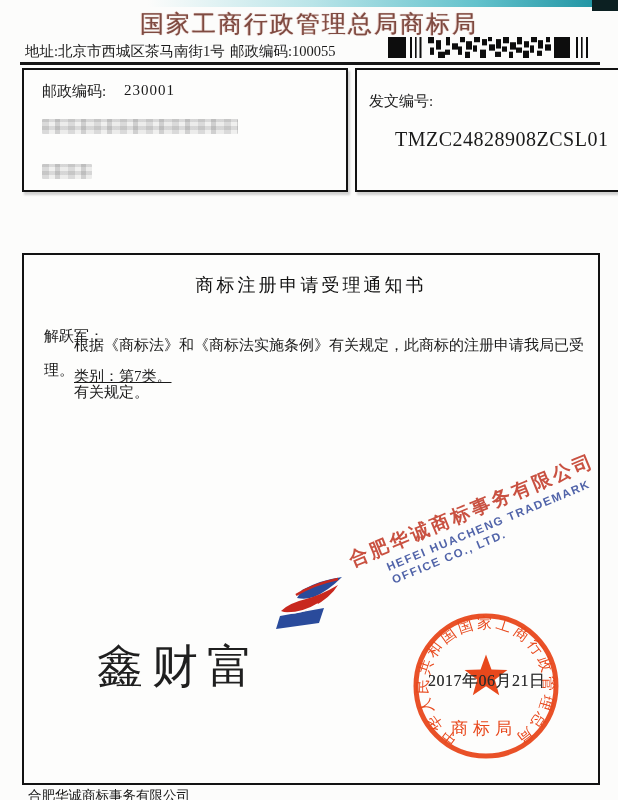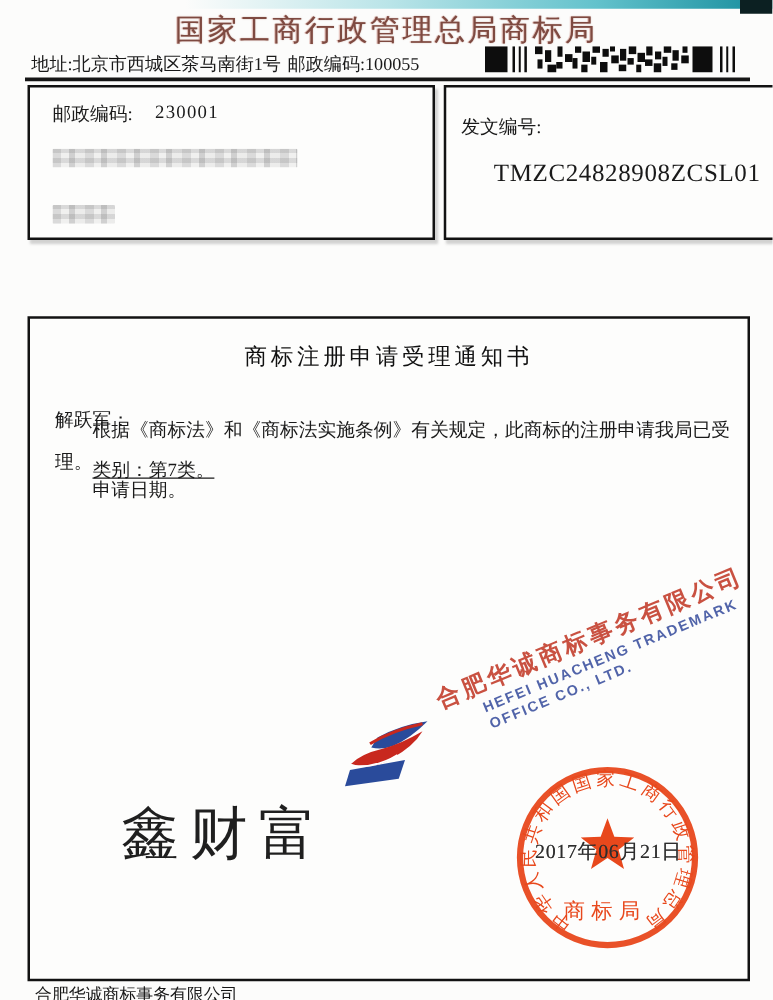--- a/index.html
+++ b/index.html
@@ -147,21 +147,21 @@
     <span class="doc-label">发文编号:</span>
     <span class="doc-value">TMZC24828908ZCSL01</span>
   </div>
 
 
   <div class="box box-main">
     <div class="notice-title">商标注册申请受理通知书</div>
     <div class="notice-recipient">解跃军：</div>
     <p class="notice-body">根据《商标法》和《商标法实施条例》有关规定，此商标的注册申请我局已受理。</p>
     <p class="notice-category">类别：第7类。</p>
-    <p class="notice-closing">申请日期。</p>
+    <p class="notice-closing">有关规定。</p>
   </div>
 
   <svg class="agency-logo" viewBox="0 0 70 54" aria-hidden="true">
     <path d="M 26 14 Q 44 4 66 1 Q 52 15 38 21 Q 29 24 21 22 Z" fill="#2a4b9b"></path>
     <path d="M 20 19 Q 38 8 62 3" stroke="#c8281e" stroke-width="2.4" fill="none"></path>
     <path d="M 5 35 Q 19 41 37 31 Q 55 21 62 9 Q 45 19 30 23 Q 13 27 5 35 Z" fill="#c8281e"></path>
     <path d="M 4 40 L 48 32 L 43 47 L 0 53 Z" fill="#2a4b9b"></path>
     <path d="M 8 37 Q 26 38 42 28" stroke="#ffffff" stroke-width="1.6" fill="none"></path>
   </svg>
   <div class="agency-stamp">

